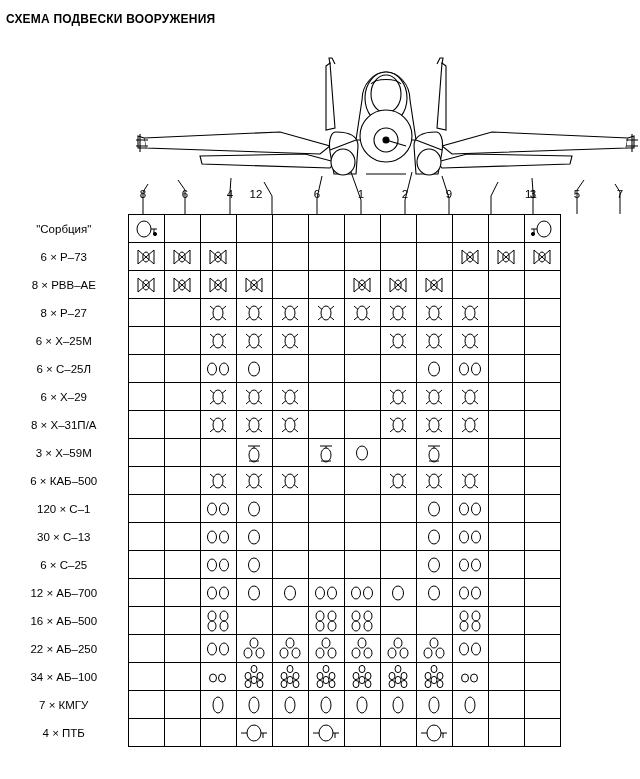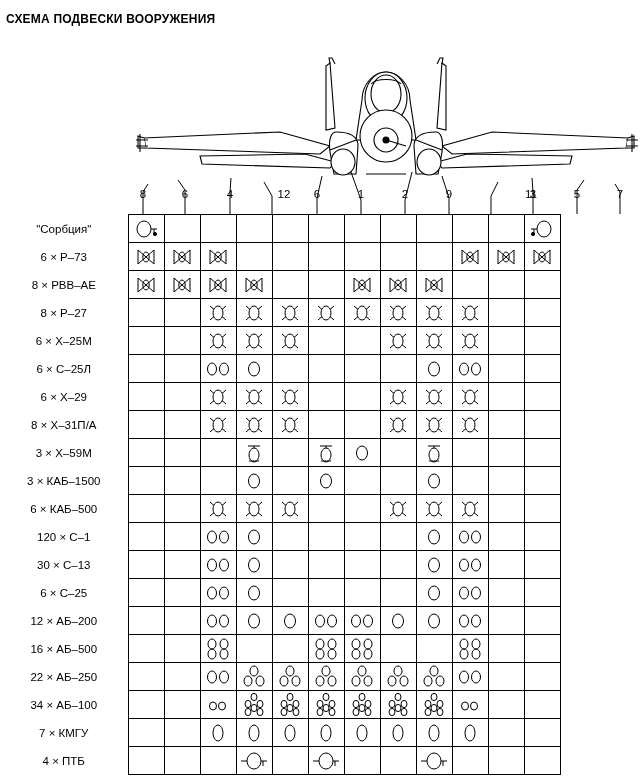--- a/index.html
+++ b/index.html
@@ -133,21 +133,21 @@
     <path d="M533 44 L533 22 L532 8"></path>
     <path d="M577 44 L577 20 L584 10"></path>
     <path d="M620 44 L620 22 L615 14"></path>
   </g>
 </svg>
 
 <div id="colnums">
     <div class="colnum" style="left: 143px;">8</div>
     <div class="colnum" style="left: 185px;">6</div>
     <div class="colnum" style="left: 230px;">4</div>
-    <div class="colnum" style="left: 284px;">12</div>
+    <div class="colnum" style="left: 256px;">12</div>
     <div class="colnum" style="left: 317px;">6</div>
     <div class="colnum" style="left: 361px;">1</div>
     <div class="colnum" style="left: 405px;">2</div>
     <div class="colnum" style="left: 449px;">9</div>
     <div class="colnum" style="left: 491px; margin-left: 40px;">11</div>
     <div class="colnum" style="left: 533px;">3</div>
     <div class="colnum" style="left: 577px;">5</div>
     <div class="colnum" style="left: 620px;">7</div>
   </div>
 
@@ -543,47 +543,20 @@
               <path d="M7 5 L19 5 M13 5 L13 9" fill="none" stroke="#000" stroke-width="1"></path>
               <ellipse cx="13" cy="14" rx="5" ry="7" fill="#fff" stroke="#000" stroke-width="1"></ellipse>
               <path d="M8 20 L18 20" fill="none" stroke="#000" stroke-width="1"></path>
             </svg>
           </td>
           <td class="cell"></td>
           <td class="cell"></td>
           <td class="cell"></td>
         </tr>
         <tr>
-          <td class="rowlabel">3 × КАБ–1500</td>
-          <td class="cell"></td>
-          <td class="cell"></td>
-          <td class="cell"></td>
-          <td class="cell">
-            <svg width="26" height="24" viewBox="0 0 26 24" class="cellsvg">
-              <ellipse cx="13" cy="12" rx="5.5" ry="7" fill="none" stroke="#000" stroke-width="1"></ellipse>
-            </svg>
-          </td>
-          <td class="cell"></td>
-          <td class="cell">
-            <svg width="26" height="24" viewBox="0 0 26 24" class="cellsvg">
-              <ellipse cx="13" cy="12" rx="5.5" ry="7" fill="none" stroke="#000" stroke-width="1"></ellipse>
-            </svg>
-          </td>
-          <td class="cell"></td>
-          <td class="cell"></td>
-          <td class="cell">
-            <svg width="26" height="24" viewBox="0 0 26 24" class="cellsvg">
-              <ellipse cx="13" cy="12" rx="5.5" ry="7" fill="none" stroke="#000" stroke-width="1"></ellipse>
-            </svg>
-          </td>
-          <td class="cell"></td>
-          <td class="cell"></td>
-          <td class="cell"></td>
-        </tr>
-        <tr>
           <td class="rowlabel">6 × КАБ–500</td>
           <td class="cell"></td>
           <td class="cell"></td>
           <td class="cell">
             <svg width="26" height="24" viewBox="0 0 26 24" class="cellsvg">
               <path d="M5 5 L21 19 M21 5 L5 19" fill="none" stroke="#000" stroke-width="1"></path>
               <ellipse cx="13" cy="12" rx="5" ry="7" fill="#fff" stroke="#000" stroke-width="1"></ellipse>
             </svg>
           </td>
           <td class="cell">
@@ -714,21 +687,21 @@
           <td class="cell">
             <svg width="30" height="24" viewBox="0 0 30 24" class="cellsvg">
               <ellipse cx="9" cy="12" rx="4.5" ry="6" fill="none" stroke="#000" stroke-width="1"></ellipse>
               <ellipse cx="21" cy="12" rx="4.5" ry="6" fill="none" stroke="#000" stroke-width="1"></ellipse>
             </svg>
           </td>
           <td class="cell"></td>
           <td class="cell"></td>
         </tr>
         <tr>
-          <td class="rowlabel">12 × АБ–200</td>
+          <td class="rowlabel">12 × АБ–700</td>
           <td class="cell"></td>
           <td class="cell"></td>
           <td class="cell">
             <svg width="30" height="24" viewBox="0 0 30 24" class="cellsvg">
               <ellipse cx="9" cy="12" rx="4.5" ry="6" fill="none" stroke="#000" stroke-width="1"></ellipse>
               <ellipse cx="21" cy="12" rx="4.5" ry="6" fill="none" stroke="#000" stroke-width="1"></ellipse>
             </svg>
           </td>
           <td class="cell">
             <svg width="26" height="24" viewBox="0 0 26 24" class="cellsvg">

